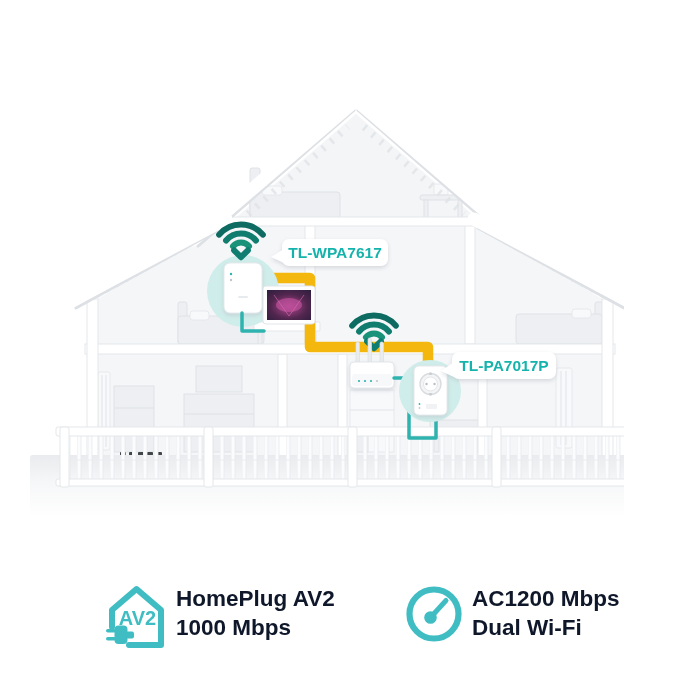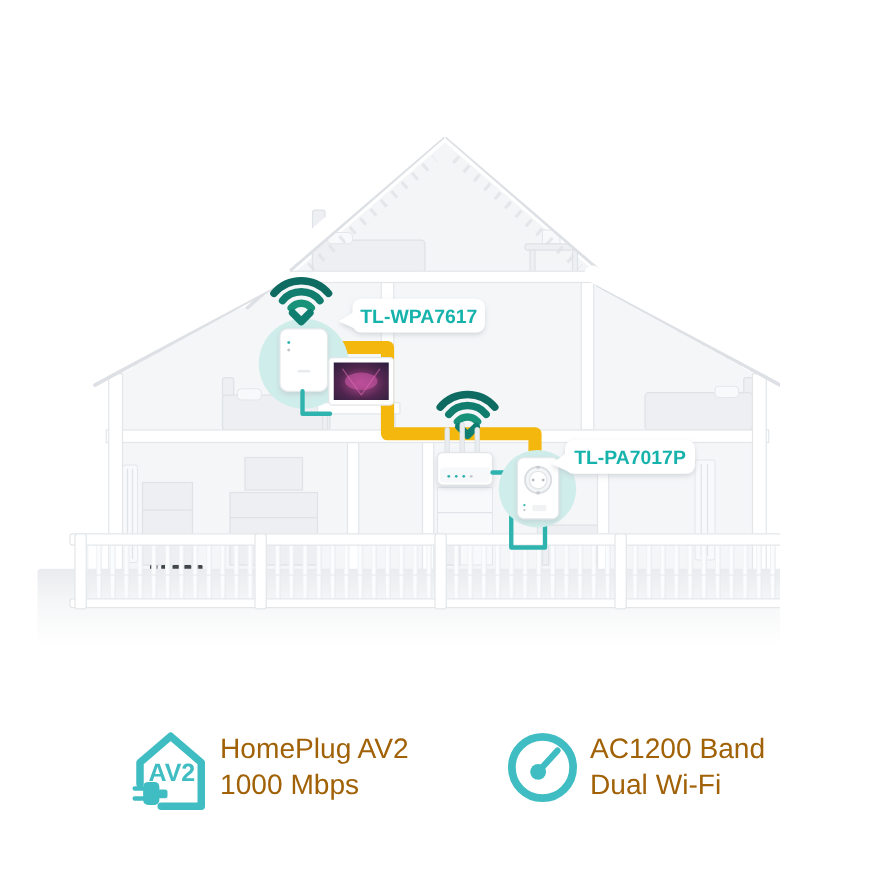--- a/index.html
+++ b/index.html
@@ -17,21 +17,21 @@
   .roof-main{stroke:#ffffff;stroke-width:13;stroke-linecap:round;fill:none;}
   .roof-slats{stroke:#dfe2e6;stroke-width:7;stroke-linecap:butt;fill:none;opacity:.75;}
   .cable-yellow{stroke:#f3b70e;stroke-width:10.5;fill:none;stroke-linejoin:round;stroke-linecap:round;}
   .cable-teal{stroke:#2fb3ae;stroke-width:3.5;fill:none;stroke-linejoin:round;stroke-linecap:round;}
   .wifi-a{fill:none;stroke-width:4;stroke-linecap:round;}
   .halo{fill:#cfedea;}
   .bubble-rect{fill:#ffffff;}
   .bubble-text{font-family:"Liberation Sans",sans-serif;font-weight:bold;font-size:15.5px;fill:#16b3ac;}
 
   
-  .feature-text{position:absolute;color:#a16207;font-size:22.5px;line-height:29px;font-weight:normal;}
+  .feature-text{position:absolute;color:#0f172a;font-size:22.5px;line-height:29px;font-weight:bold;}
   .fi{position:absolute;}
 </style>
 </head>
 <body>
 
 <div class="stage">
 
 <svg class="house-svg" width="700" height="560" viewBox="0 0 700 560">
   <defs>
     <linearGradient id="platformGrad" x1="0" y1="0" x2="0" y2="1">
@@ -273,18 +273,18 @@
     <div>1000 Mbps</div>
   </div>
 
   <svg class="fi" style="left:404px;top:584px;" width="60" height="60" viewBox="0 0 60 60">
     <circle cx="30" cy="30" r="24.5" fill="none" stroke="#3fbdc3" stroke-width="6.2"></circle>
     <line x1="26.5" y1="33.5" x2="42" y2="16.5" stroke="#3fbdc3" stroke-width="5" stroke-linecap="round"></line>
     <circle cx="26.5" cy="33.5" r="6.3" fill="#3fbdc3"></circle>
   </svg>
 
   <div class="feature-text" style="left:472px;top:584px;">
-    <div>AC1200 Band</div>
+    <div>AC1200 Mbps</div>
     <div>Dual Wi-Fi</div>
   </div>
 
 </div>
 </div>
 
 </body></html>

